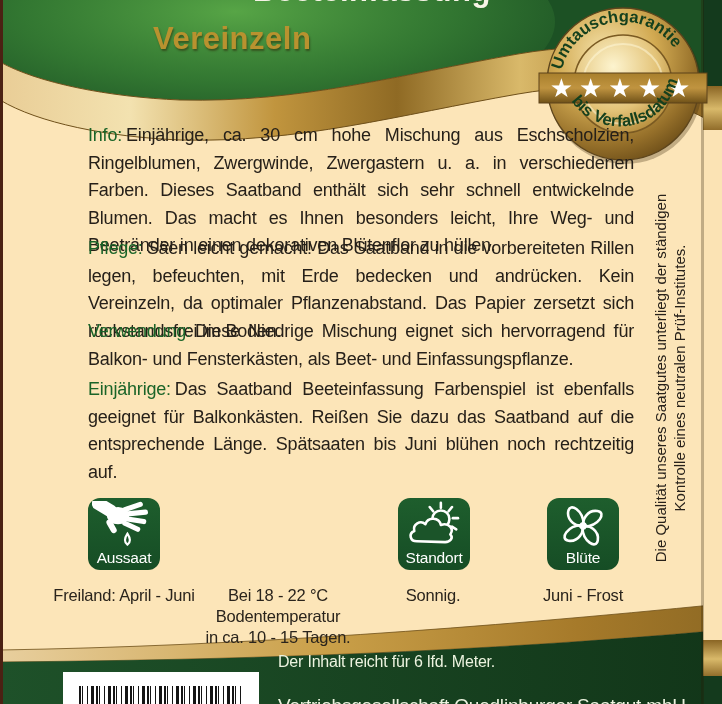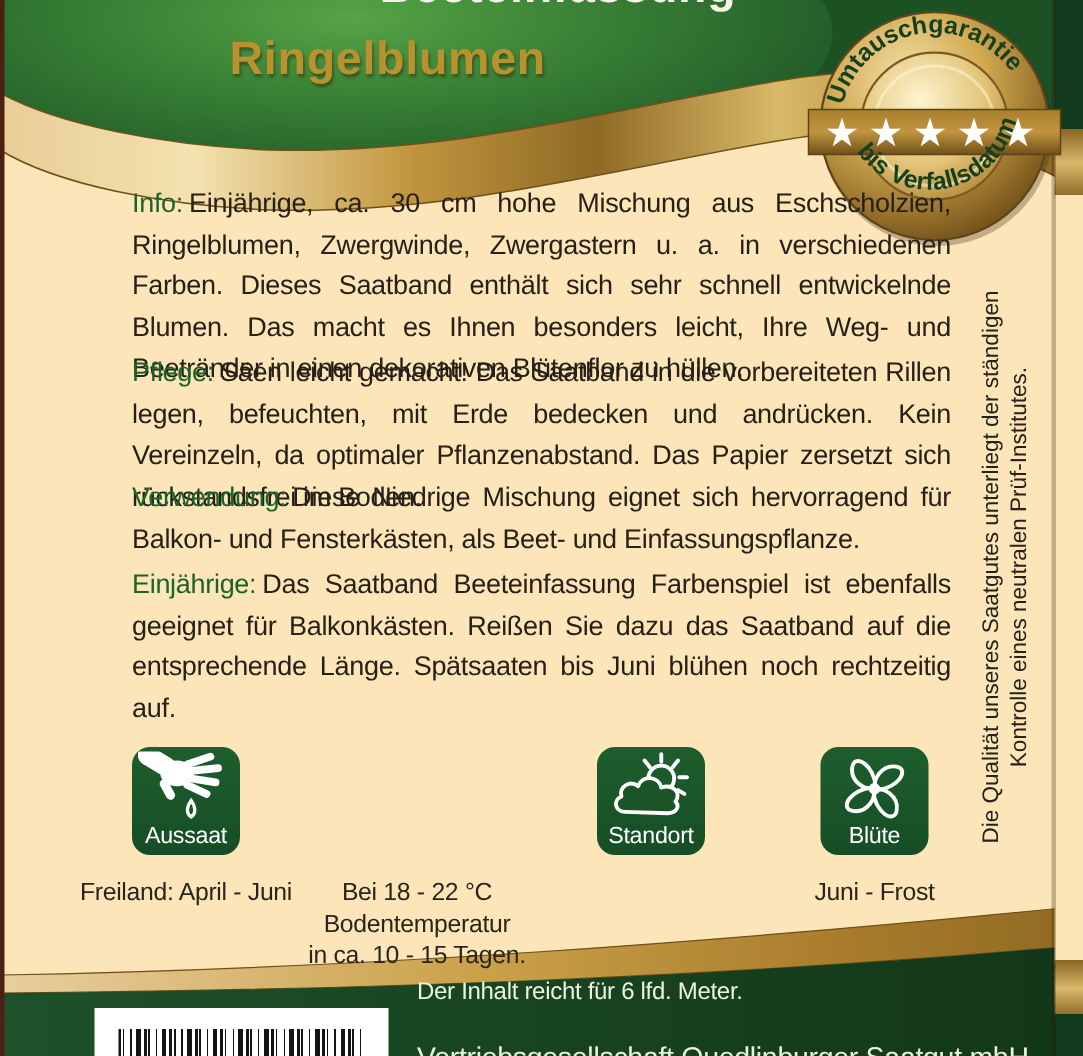--- a/index.html
+++ b/index.html
@@ -106,21 +106,21 @@
       <rect x="703" y="640" width="19" height="38" fill="url(#gFoldGold)"></rect>
       <rect x="703" y="676" width="19" height="28" fill="#143a1d"></rect>
       <rect x="701" y="0" width="3" height="704" fill="rgba(40,25,5,.28)"></rect>
     </g>
 
     <rect x="0" y="0" width="3" height="704" fill="#4b2113"></rect>
   </svg>
 
   <div class="cutoff">Beeteinfassung</div>
 
-  <div class="title">Ringelblumen</div>
+  <div class="title">Vereinzeln</div>
 
   <svg class="badge" width="180" height="172" viewBox="0 0 180 172">
     <defs>
       <radialGradient id="gOuter" cx="38%" cy="30%" r="75%">
         <stop offset="0" stop-color="#f5e3ac"></stop>
           <stop offset=".45" stop-color="#d2aa52"></stop>
         <stop offset=".8" stop-color="#96702a"></stop>
           <stop offset="1" stop-color="#6e4f19"></stop>
       </radialGradient>
       <radialGradient id="gInner" cx="40%" cy="32%" r="75%">
@@ -212,20 +212,21 @@
         <circle cx="32" cy="29" r="3.2" stroke-width="2.5"></circle>
       </g>
     </svg>
     <div class="plabel">Blüte</div>
   </div>
 
   <div class="caption cap1">Freiland: April - Juni</div>
   <div class="caption cap2">Bei 18 - 22 °C
 Bodentemperatur
 in ca. 10 - 15 Tagen.</div>
+  <div class="caption cap3">Sonnig.</div>
   <div class="caption cap4">Juni - Frost</div>
 
   <div class="barcode">
     <div class="bars"></div>
   </div>
   <div class="f1">Der Inhalt reicht für 6 lfd. Meter.</div>
   <div class="f2">Vertriebsgesellschaft Quedlinburger Saatgut mbH</div>
 
 </div>
 

